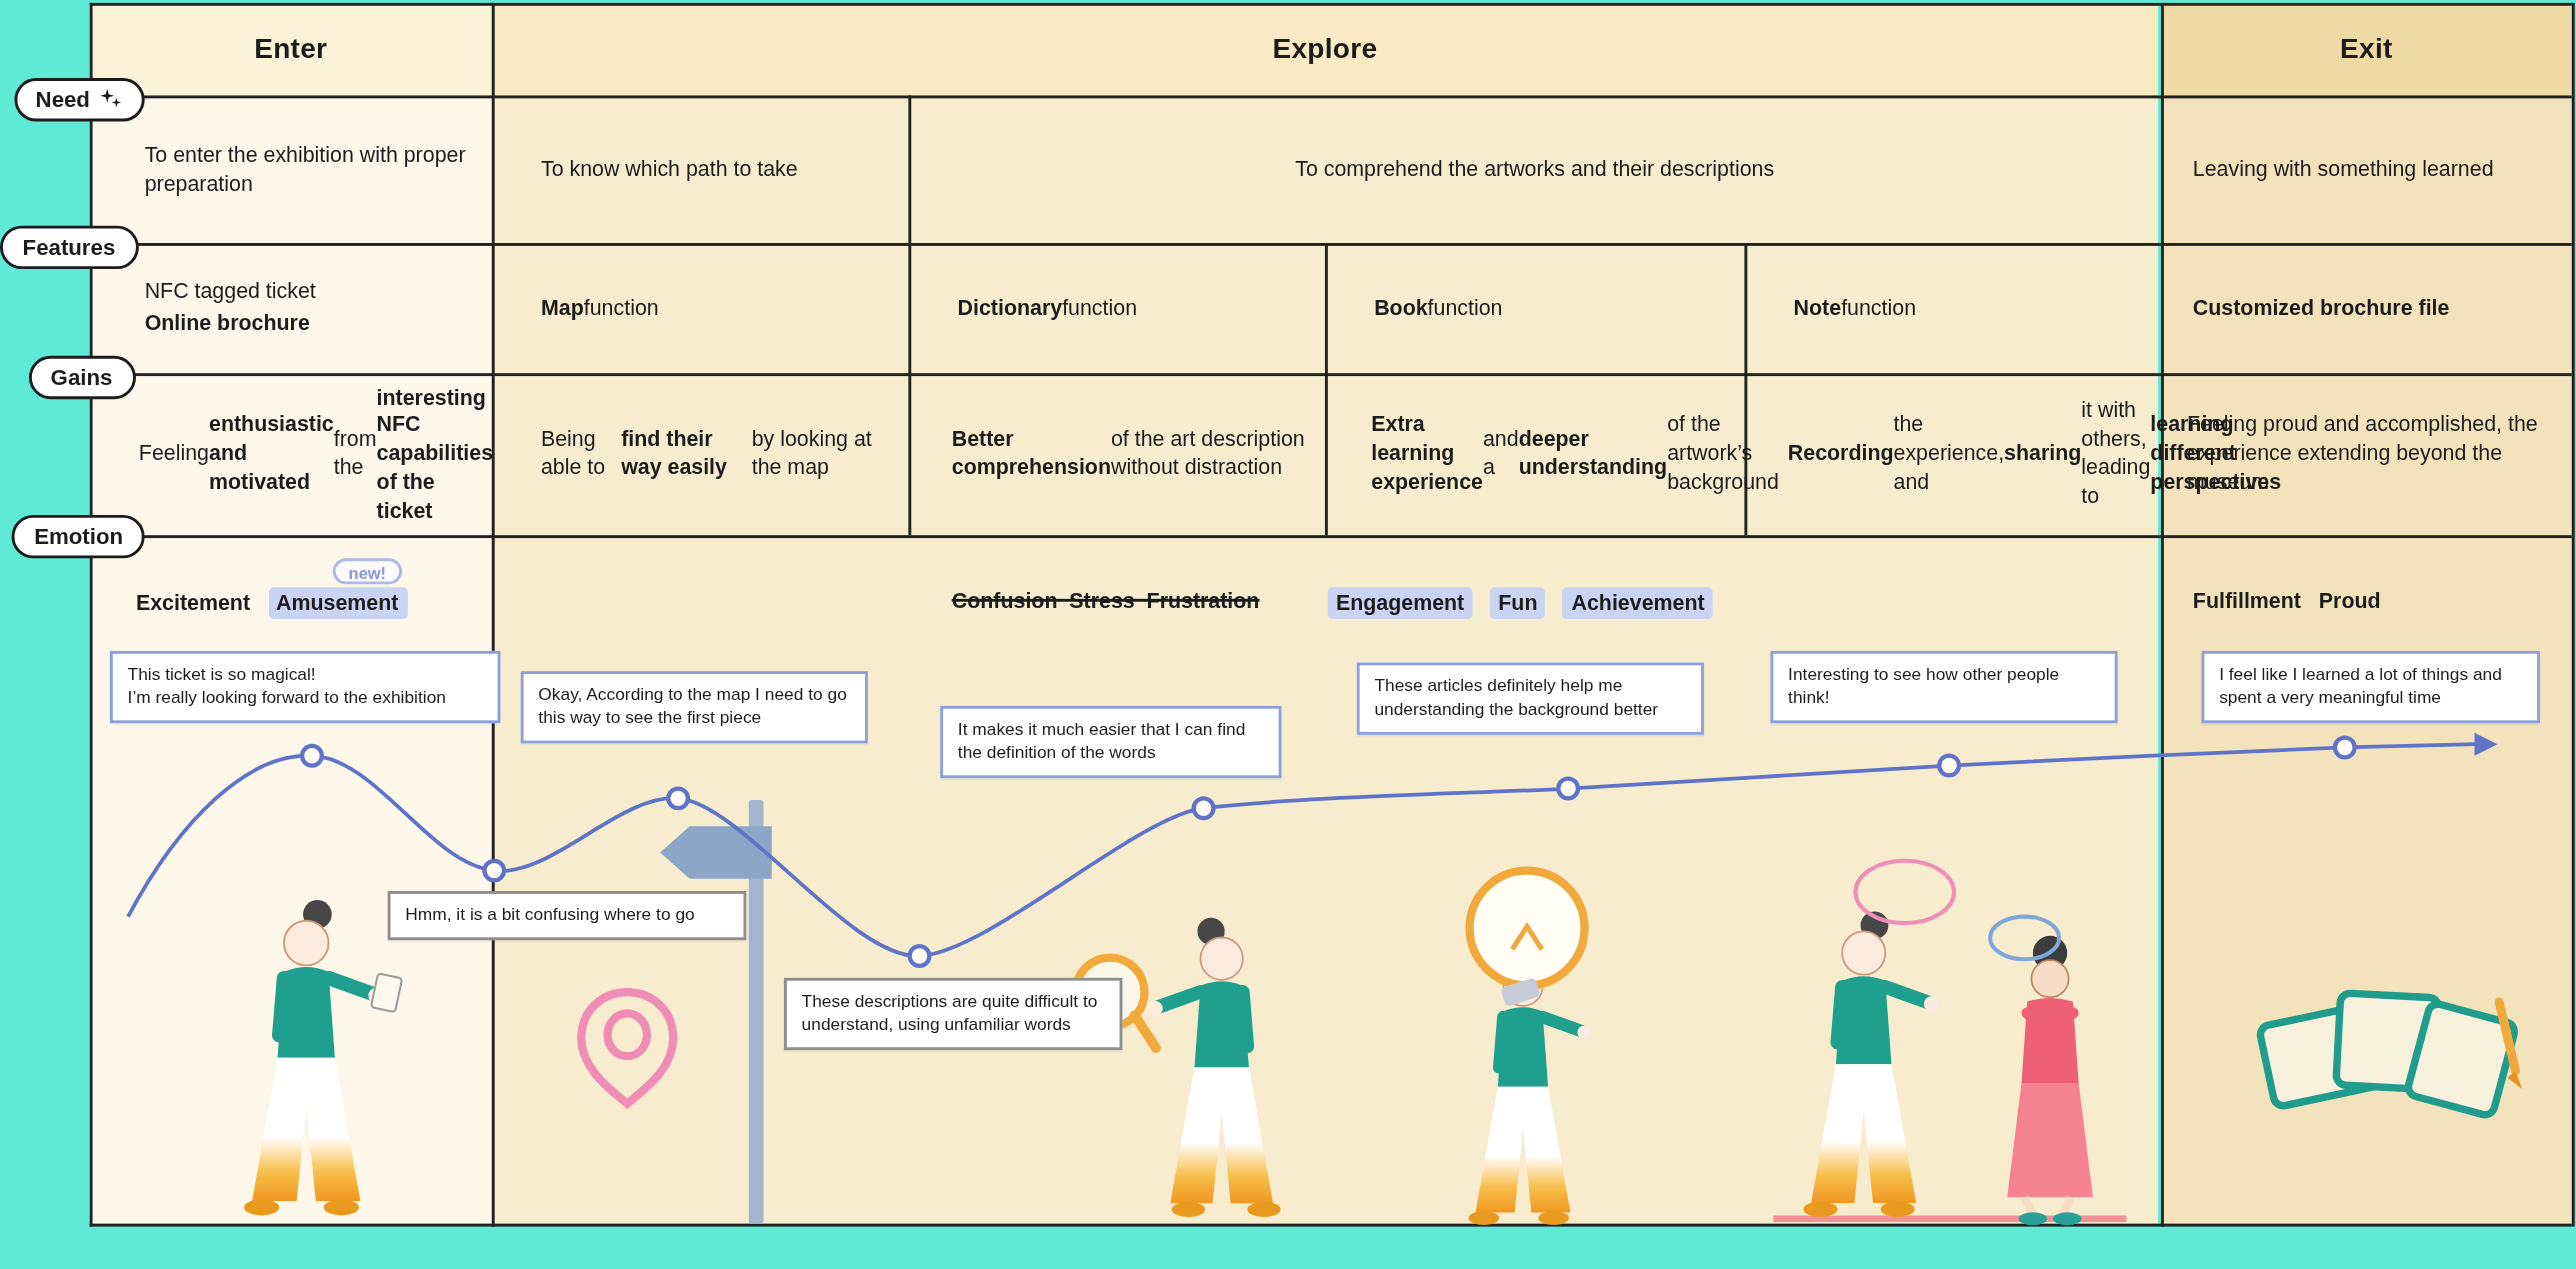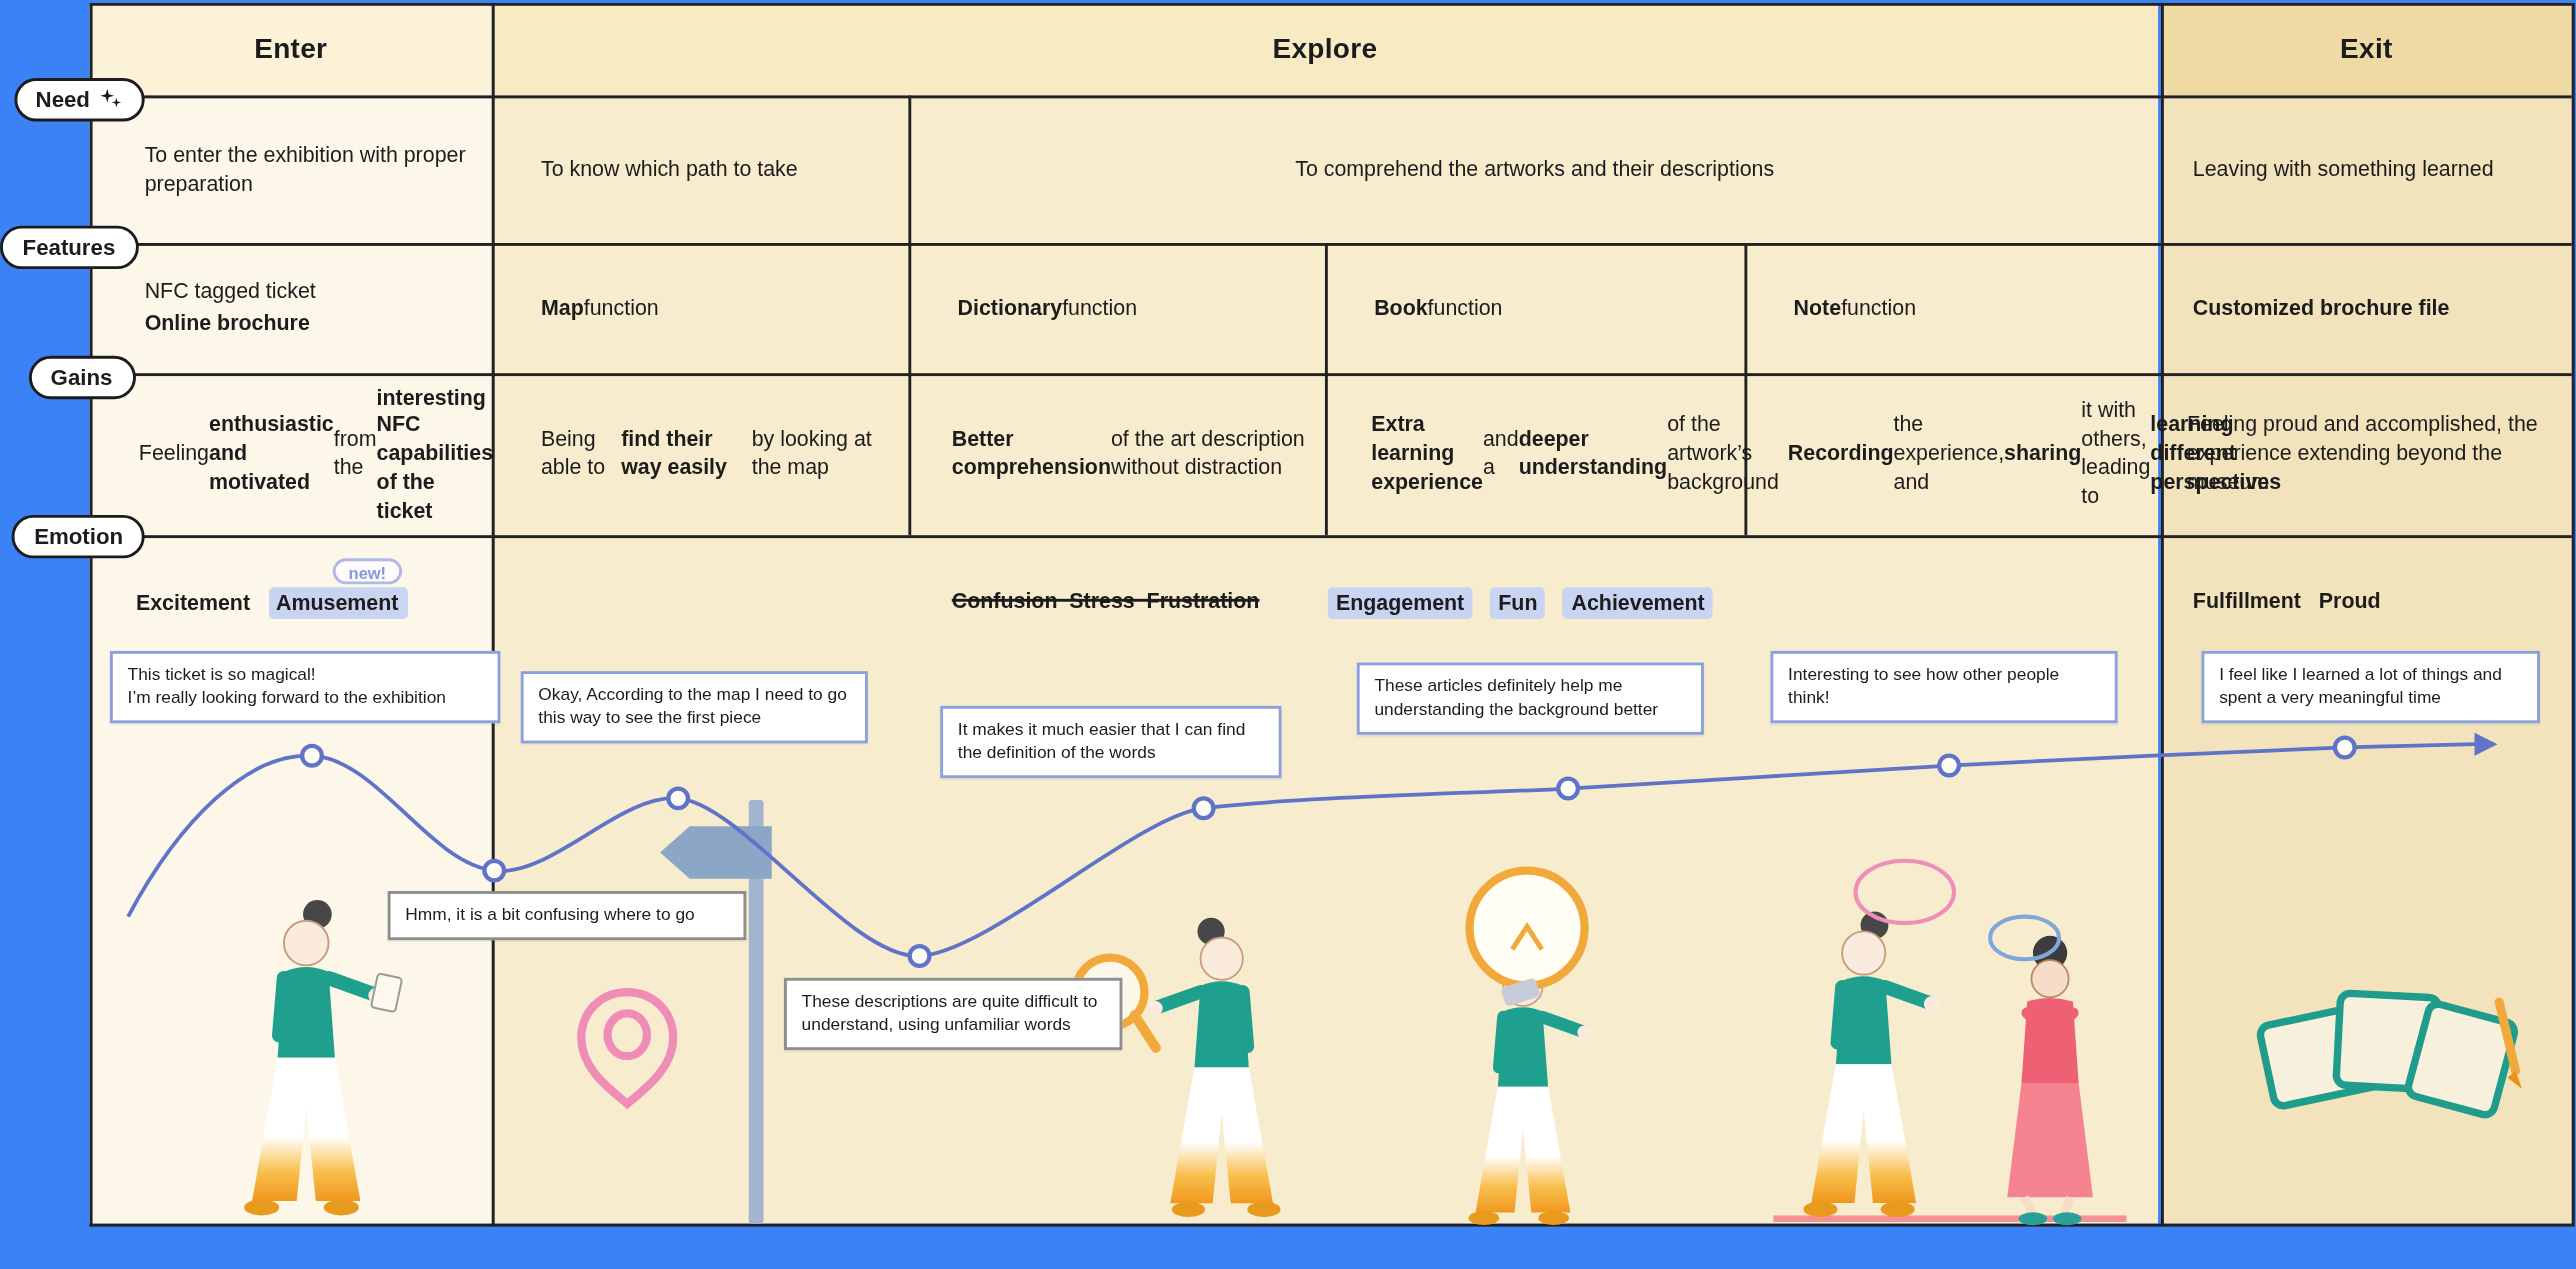--- a/index.html
+++ b/index.html
@@ -1,18 +1,18 @@
 <!DOCTYPE html>
 <html style="font-size:9px"><head>
 <meta charset="utf-8">
 <style>
   *{box-sizing:border-box;margin:0;padding:0;}
   html,body{background:#ffffff;}
   body{font-family:"Liberation Sans",sans-serif;}
-  .stage{position:relative;width:2576px;height:1269px;overflow:hidden;background:#3b82f6;}
+  .stage{position:relative;width:2576px;height:1269px;overflow:hidden;background:#5eead4;}
   .canvas{position:absolute;left:0;top:0;width:890px;height:439px;
           transform:scale(2.8929);transform-origin:0 0;color:#1c1c1c;}
   .abs{position:absolute;}
   .hline{position:absolute;height:0.7px;background:#222;z-index:2;}
   .vline{position:absolute;width:0.7px;background:#222;z-index:2;}
   .header{position:absolute;top:0.6px;height:32px;display:flex;align-items:center;justify-content:center;
           font-size:9.7px;font-weight:700;letter-spacing:0.1px;z-index:3;}
   .pill{position:absolute;z-index:7;background:#fff;border:0.9px solid #1c1c1c;border-radius:8.5px;
         height:15.3px;padding:0 6.8px;display:flex;align-items:center;gap:2.8px;font-size:7.7px;font-weight:700;}
   .pill svg{width:8.5px;height:8.5px;}

